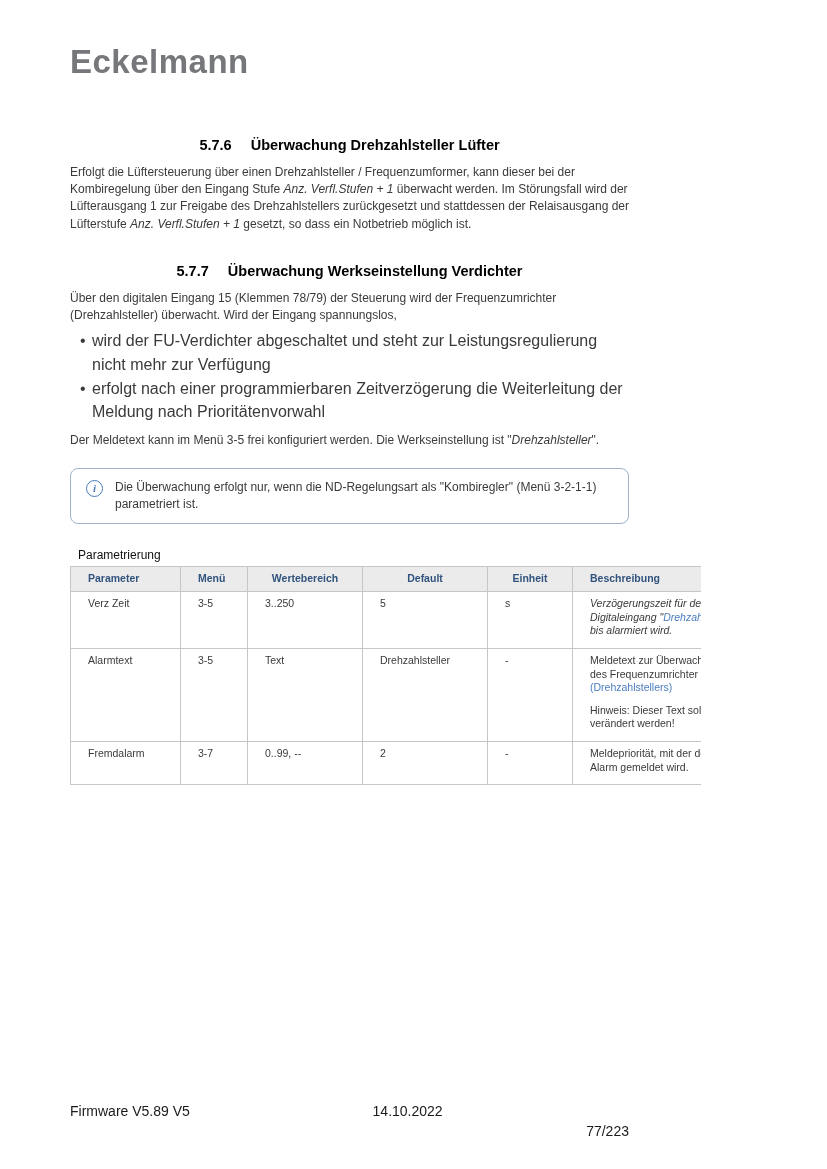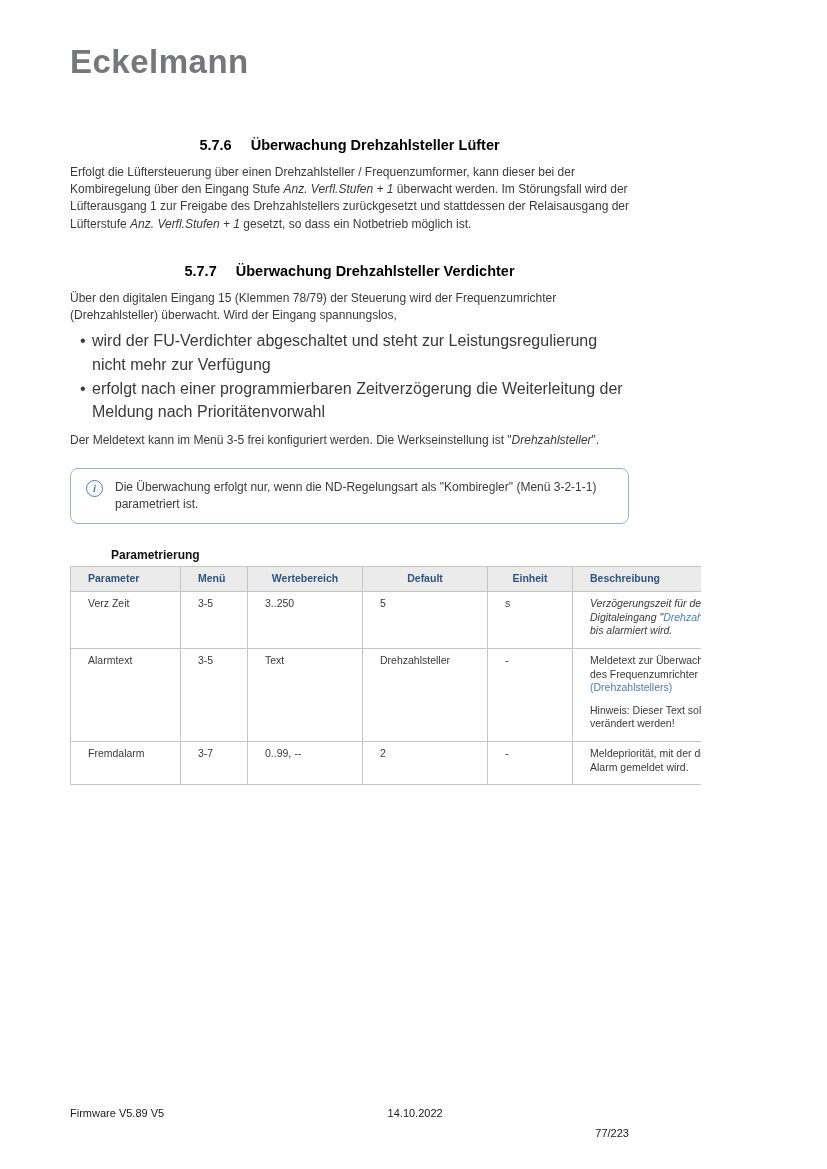--- a/index.html
+++ b/index.html
@@ -90,23 +90,22 @@
     display:inline-block;
     max-width:600px;
     font-size:12px;
     line-height:1.45;
   }
   .table-title{
     margin-top:24px;
     margin-bottom:4px;
     padding-left:8px;
     font-size:12px;
-    font-weight:bold;
+    font-weight:normal;
     color:#111111;
-    margin-left:33px;
   }
   table.param-table{
     width:100%;
     border-collapse:collapse;
     table-layout:fixed;
     font-size:10.5px;
   }
   table.param-table th,
   table.param-table td{
     border:1px solid #c6c6c6;
@@ -135,21 +134,21 @@
     margin-bottom:0;
   }
   .italic{ font-style:italic; }
   .blue{ color:var(--accent-blue); }
   .footer{
     position:absolute;
     bottom:30px;
     left:70px;
     right:72px;
     display:flex;
-    font-size:11px;
+    font-size:14px;
     color:#1a1a1a;
   }
   .footer .f-left{ flex:1; text-align:left; }
   .footer .f-center{ flex:1; text-align:right; }
   .footer .f-right{ flex:1; text-align:right;margin-top:20px; }
 </style>
 </head>
 <body>
 
 <div class="page">
@@ -157,21 +156,21 @@
   <div class="logo">Eckelmann</div>
 
   <h2 class="heading" id="heading-fan">
     <span class="h-num">5.7.6</span>
     <span class="h-title">Überwachung Drehzahlsteller Lüfter</span>
   </h2>
   <p class="body-text"><span>Erfolgt die Lüftersteuerung über einen Drehzahlsteller / Frequenzumformer, kann dieser bei der Kombiregelung über den Eingang Stufe </span><span class="italic">Anz. Verfl.Stufen + 1</span><span> überwacht werden. Im Störungsfall wird der Lüfterausgang 1 zur Freigabe des Drehzahlstellers zurückgesetzt und stattdessen der Relaisausgang der Lüfterstufe </span><span class="italic">Anz. Verfl.Stufen + 1</span><span> gesetzt, so dass ein Notbetrieb möglich ist.</span></p>
 
   <h2 class="heading" id="heading-compressor">
     <span class="h-num">5.7.7</span>
-    <span class="h-title">Überwachung Drehzahlsteller Verdichter</span>
+    <span class="h-title">Überwachung Werkseinstellung Verdichter</span>
   </h2>
   <p class="body-text">Über den digitalen Eingang 15 (Klemmen 78/79) der Steuerung wird der Frequenzumrichter (Drehzahlsteller) überwacht. Wird der Eingang spannungslos,</p>
 
   <ul class="bullets">
       <li>wird der FU-Verdichter abgeschaltet und steht zur Leistungsregulierung nicht mehr zur Verfügung</li>
       <li>erfolgt nach einer programmierbaren Zeitverzögerung die Weiterleitung der Meldung nach Prioritätenvorwahl</li>
     </ul>
 
   <p class="body-text"><span>Der Meldetext kann im Menü 3-5 frei konfiguriert werden. Die Werkseinstellung ist "</span><span class="italic">Drehzahlsteller</span><span>".</span></p>
 

